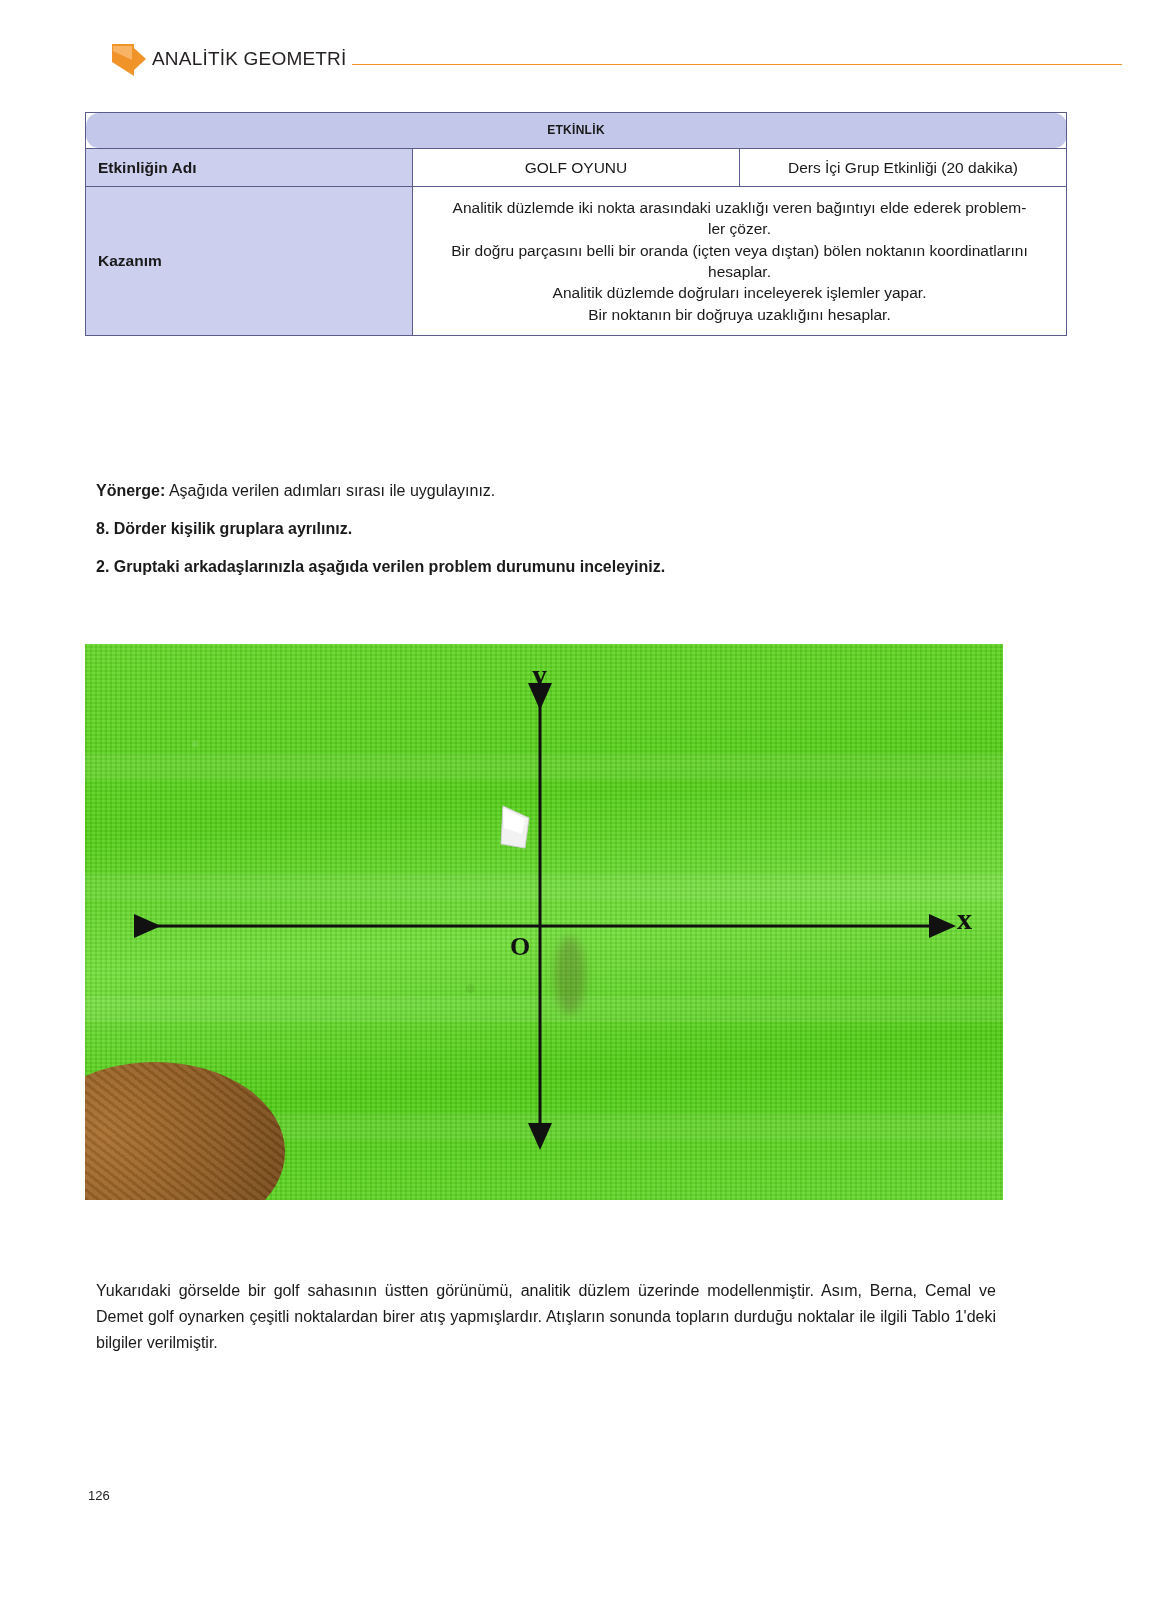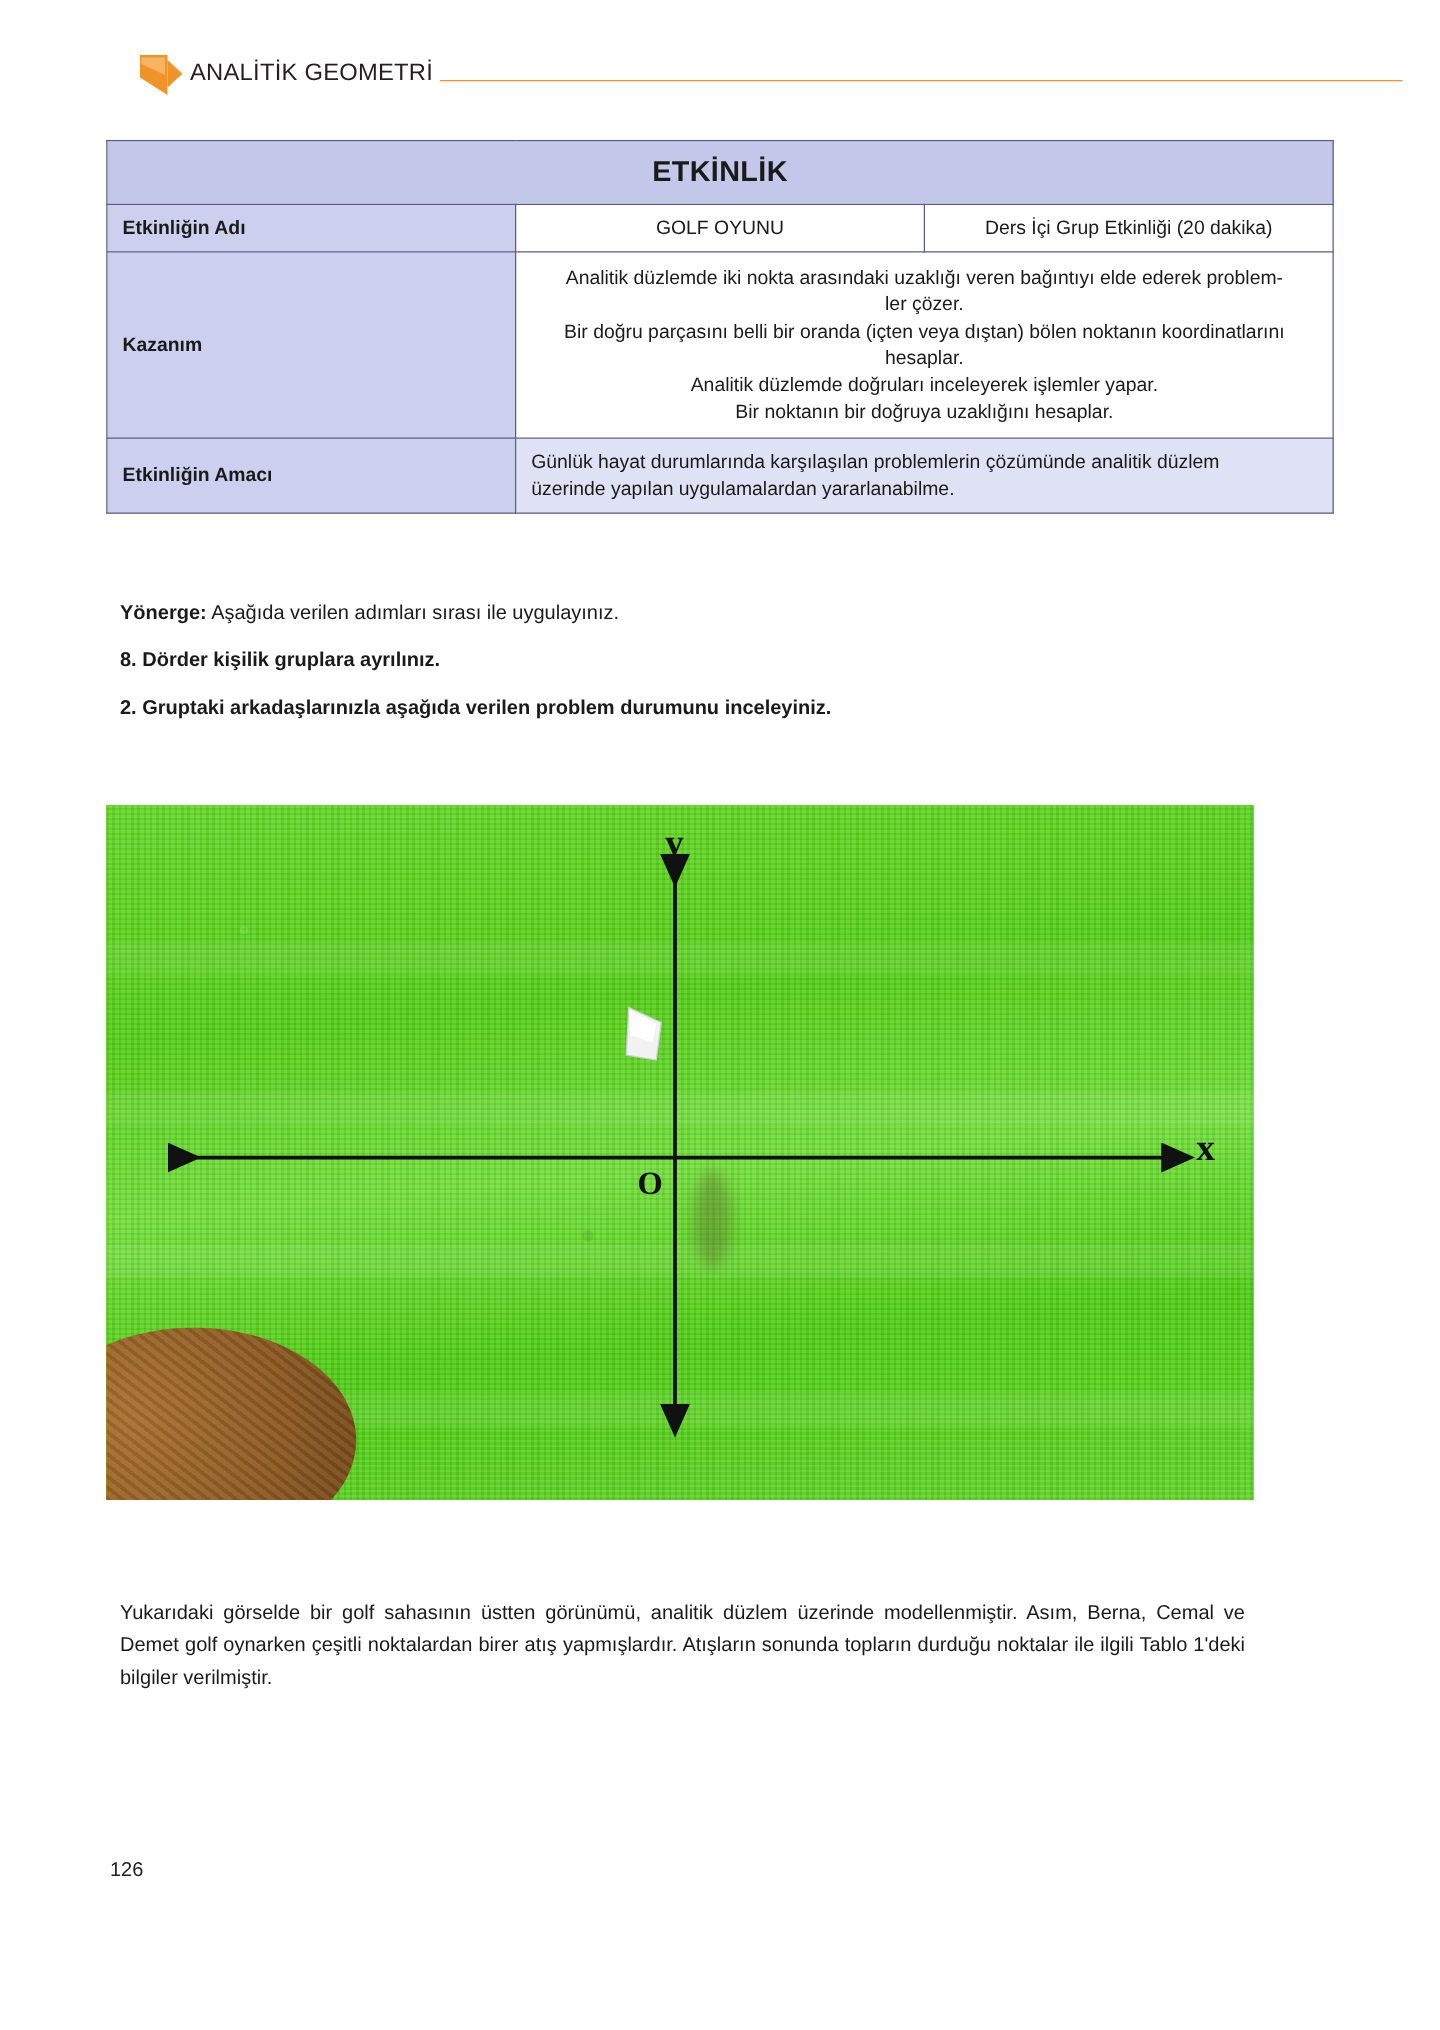--- a/index.html
+++ b/index.html
@@ -62,23 +62,24 @@
   .etkinlik-table td {
     border: 1px solid #5c5c8a;
     padding: 8px 12px;
     vertical-align: middle;
     line-height: 1.38;
   }
   .etkinlik-table .hdr {
     background: #c3c8ea;
     text-align: center;
     font-weight: bold;
-    font-size: 23px;
+    font-size: 12px;
     padding: 9px 0;
     letter-spacing: 0.3px;
+    border-radius: 13px;
   }
   .etkinlik-table .lbl {
     background: #ccd0ee;
     font-weight: bold;
     width: 208px;
   }
   .etkinlik-table .val-center {
     text-align: center;
     background: #ffffff;
   }
@@ -195,21 +196,21 @@
     font-size: 16px;
     line-height: 1.62;
     text-align: justify;
   }
 
   
   .page-number {
     position: absolute;
     left: 88px;
     top: 1488px;
-    font-size: 16px;
+    font-size: 13px;
     color: #222;
   }
 </style>
 </head>
 <body>
 
 <div class="header">
   <span class="header-logo">
     <svg width="40" height="38" viewBox="0 0 40 38">
       <polygon points="4,2 26,2 26,34 4,20" fill="#f0942a"></polygon>
@@ -235,27 +236,20 @@
     <td class="lbl">Kazanım</td>
     <td class="val kazanim-cell" colspan="2">
       <div>Analitik düzlemde iki nokta arasındaki uzaklığı veren bağıntıyı elde ederek problem-</div>
       <div>ler çözer.</div>
       <div>Bir doğru parçasını belli bir oranda (içten veya dıştan) bölen noktanın koordinatlarını</div>
       <div>hesaplar.</div>
       <div>Analitik düzlemde doğruları inceleyerek işlemler yapar.</div>
       <div>Bir noktanın bir doğruya uzaklığını hesaplar.</div>
     </td>
   </tr>
-  <tr>
-    <td class="lbl">Etkinliğin Amacı</td>
-    <td class="val-tint" colspan="2">
-      <div>Günlük hayat durumlarında karşılaşılan problemlerin çözümünde analitik düzlem</div>
-      <div>üzerinde yapılan uygulamalardan yararlanabilme.</div>
-    </td>
-  </tr>
 </tbody>
   </table>
 
 <div class="yonerge">
   <b>Yönerge:</b><span> Aşağıda verilen adımları sırası ile uygulayınız.</span>
 </div>
 <div class="step step1">8. Dörder kişilik gruplara ayrılınız.</div>
 <div class="step step2">2. Gruptaki arkadaşlarınızla aşağıda verilen problem durumunu inceleyiniz.</div>
 
 <div class="figure">

